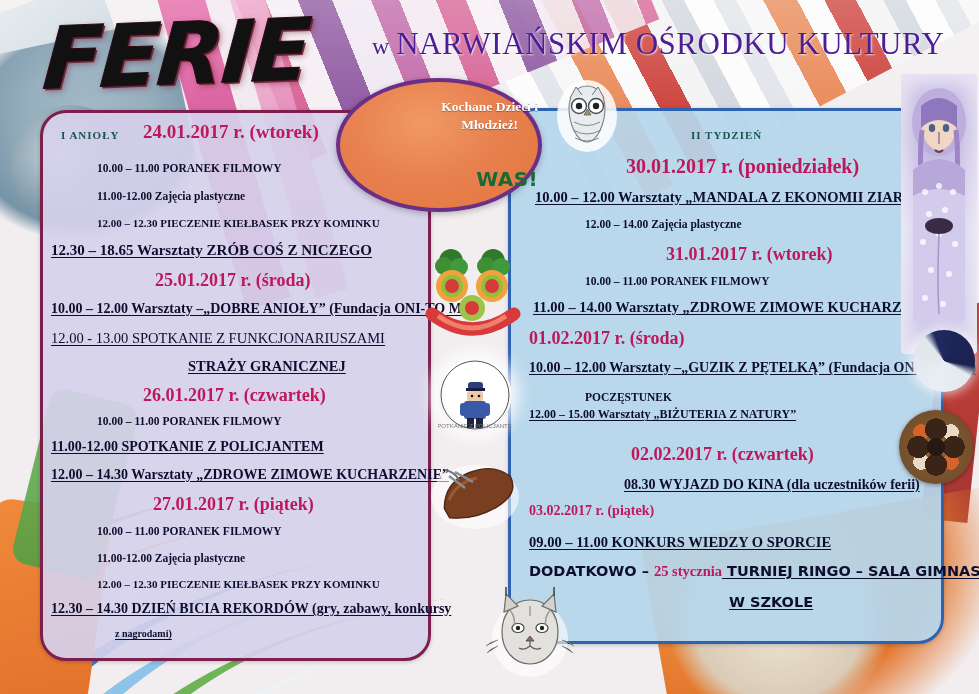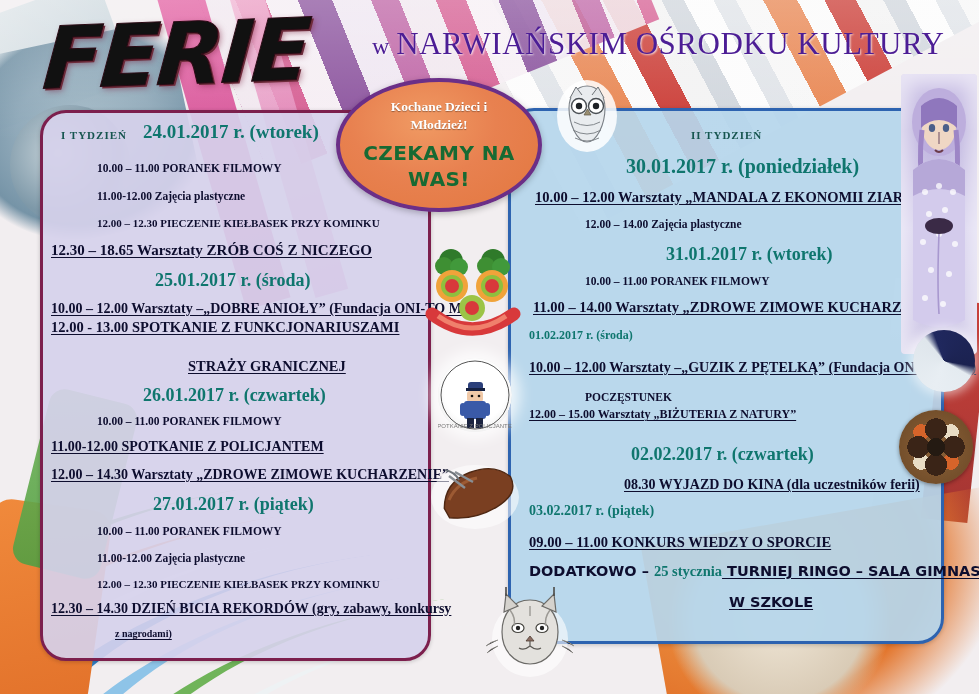--- a/index.html
+++ b/index.html
@@ -114,36 +114,36 @@
     white-space:nowrap;
   }
   #title-sub .small{font-size:24px;}
 
   
   #callout{
     position:absolute;left:336px;top:78px;width:198px;height:126px;z-index:9;
     border-radius:50%;
     background:radial-gradient(ellipse at 42% 32%, #f09a63 0%, #e88150 45%, #e2773f 100%);
     border:4px solid #6b2f87;
-    display:flex;flex-direction:column;align-items:center;justify-content:center;
+    display:flex;flex-direction:column;align-items:flex-end;justify-content:center;
     box-shadow:0 2px 6px rgba(0,0,0,.25);
   }
   #callout .greet{
     color:#fff;font-family:"Liberation Serif",serif;font-weight:bold;font-size:13.5px;
     line-height:1.28;text-align:center;text-shadow:0 1px 1px rgba(0,0,0,.35);
   }
   #callout .shout{
     margin-top:7px;color:#176a33;font-family:"DejaVu Sans",sans-serif;font-weight:bold;
     font-size:20px;line-height:1.3;text-align:center;letter-spacing:.4px;
   }
 
   
   .ln{position:absolute;white-space:nowrap;color:#0d0d2e;}
   .u{text-decoration:underline;text-underline-offset:2px;}
-  .date{color:#0f766e;font-weight:bold;}
+  .date{color:#be185d;font-weight:bold;}
   .wk{color:#16554f;font-weight:bold;letter-spacing:1px;}
 
   
   .decor{position:absolute;z-index:7;}
   
   #owl{left:556px;top:76px;width:62px;height:76px;}
   
   #angel{right:2px;top:74px;width:76px;height:280px;border-radius:4px;
     background:linear-gradient(180deg,#cfc6e8 0%,#bfb5df 20%,#d8d2ee 55%,#cdc6e6 100%);
     box-shadow:0 0 18px 10px rgba(255,255,255,.55) inset;}
@@ -213,37 +213,37 @@
   <div id="title-sub">
     <span class="small">w </span><span>NARWIAŃSKIM OŚRODKU KULTURY</span>
   </div>
 
   <div id="callout">
     <div class="greet">
       <span>Kochane Dzieci i</span><br>
       <span>Młodzież!</span>
     </div>
     <div class="shout">
-      <span>CZEKAMY NA</span><br>
+      <br>
       <span>WAS!</span>
     </div>
   </div>
 
   <div id="left-panel" class="panel">
-    <div class="ln wk" style="left:18px;top:16px;font-size:11px;">I TYDZIEŃ</div>
+    <div class="ln wk" style="left:18px;top:16px;font-size:11px;">I ANIOŁY</div>
     <div class="ln date" style="left:100px;top:8px;font-size:19px;">24.01.2017 r. (wtorek)</div>
 
     <div class="ln" style="left:54px;top:49px;font-size:11.5px;font-weight:bold;">10.00 – 11.00 PORANEK FILMOWY</div>
     <div class="ln" style="left:54px;top:77px;font-size:11.5px;font-weight:bold;">11.00-12.00  Zajęcia plastyczne</div>
     <div class="ln" style="left:54px;top:104px;font-size:11px;font-weight:bold;">12.00 – 12.30 PIECZENIE KIEŁBASEK PRZY  KOMINKU</div>
     <div class="ln u" style="left:8px;top:129px;font-size:15px;font-weight:bold;">12.30 – 18.65 Warsztaty ZRÓB COŚ Z NICZEGO</div>
 
     <div class="ln date" style="left:112px;top:157px;font-size:18px;">25.01.2017 r. (środa)</div>
     <div class="ln u" style="left:8px;top:188px;font-size:14px;font-weight:bold;">10.00 – 12.00  Warsztaty –„DOBRE ANIOŁY” (Fundacja ONI-TO MY)</div>
-    <div class="ln u" style="left:8px;top:206px;font-size:14.5px;font-weight:bold;">12.00  - 13.00  SPOTKANIE Z FUNKCJONARIUSZAMI</div>
+    <div class="ln u" style="left:8px;top:217px;font-size:14.5px;font-weight:normal;">12.00  - 13.00  SPOTKANIE Z FUNKCJONARIUSZAMI</div>
     <div class="ln u" style="left:145px;top:245px;font-size:14.5px;font-weight:bold;">STRAŻY GRANICZNEJ</div>
 
     <div class="ln date" style="left:100px;top:272px;font-size:18px;">26.01.2017 r. (czwartek)</div>
     <div class="ln" style="left:54px;top:302px;font-size:11.5px;font-weight:bold;">10.00 – 11.00 PORANEK FILMOWY</div>
     <div class="ln u" style="left:8px;top:326px;font-size:14px;font-weight:bold;">11.00-12.00  SPOTKANIE Z POLICJANTEM</div>
     <div class="ln u" style="left:8px;top:354px;font-size:14px;font-weight:bold;">12.00 – 14.30  Warsztaty „ZDROWE ZIMOWE KUCHARZENIE”</div>
 
     <div class="ln date" style="left:110px;top:381px;font-size:18px;">27.01.2017 r. (piątek)</div>
     <div class="ln" style="left:54px;top:412px;font-size:11.5px;font-weight:bold;">10.00 – 11.00 PORANEK FILMOWY</div>
     <div class="ln" style="left:54px;top:439px;font-size:11.5px;font-weight:bold;">11.00-12.00  Zajęcia plastyczne</div>
@@ -256,21 +256,21 @@
     <div class="ln wk" style="left:180px;top:18px;font-size:11px;">II TYDZIEŃ</div>
 
     <div class="ln date" style="left:115px;top:36px;font-size:20px;margin-top:8px;">30.01.2017 r. (poniedziałek)</div>
     <div class="ln u" style="left:24px;top:78px;font-size:14.5px;font-weight:bold;">10.00 – 12.00   Warsztaty „MANDALA Z EKONOMII ZIAREN”</div>
     <div class="ln" style="left:74px;top:107px;font-size:11.5px;font-weight:bold;">12.00 – 14.00  Zajęcia plastyczne</div>
 
     <div class="ln date" style="left:155px;top:133px;font-size:18px;">31.01.2017 r. (wtorek)</div>
     <div class="ln" style="left:74px;top:164px;font-size:11.5px;font-weight:bold;">10.00 – 11.00 PORANEK FILMOWY</div>
     <div class="ln u" style="left:22px;top:188px;font-size:14.5px;font-weight:bold;">11.00 – 14.00  Warsztaty  „ZDROWE ZIMOWE KUCHARZENIE”</div>
 
-    <div class="ln date" style="left:18px;top:217px;font-size:12px;">01.02.2017 r. (środa)</div>
+    <div class="ln date" style="left:18px;top:217px;font-size:18px;">01.02.2017 r. (środa)</div>
     <div class="ln u" style="left:18px;top:249px;font-size:14px;font-weight:bold;">10.00 – 12.00 Warsztaty  –„GUZIK Z PĘTELKĄ” (Fundacja ONI-TO MY)</div>
     <div class="ln" style="left:74px;top:280px;font-size:11.5px;font-weight:bold;">POCZĘSTUNEK</div>
     <div class="ln u" style="left:18px;top:296px;font-size:12px;font-weight:bold;">12.00 – 15.00 Warsztaty  „BIŻUTERIA Z NATURY”</div>
 
     <div class="ln date" style="left:120px;top:333px;font-size:18px;text-align:center;">02.02.2017 r. (czwartek)</div>
     <div class="ln u" style="left:68px;top:366px;font-size:14px;font-weight:bold;margin-left:45px;">08.30  WYJAZD DO KINA (dla uczestników ferii)</div>
 
     <div class="ln date" style="left:18px;top:392px;font-size:14px;">03.02.2017 r. (piątek)</div>
     <div class="ln u" style="left:18px;top:423px;font-size:14.5px;font-weight:bold;">09.00 –  11.00  KONKURS  WIEDZY O SPORCIE</div>
 

